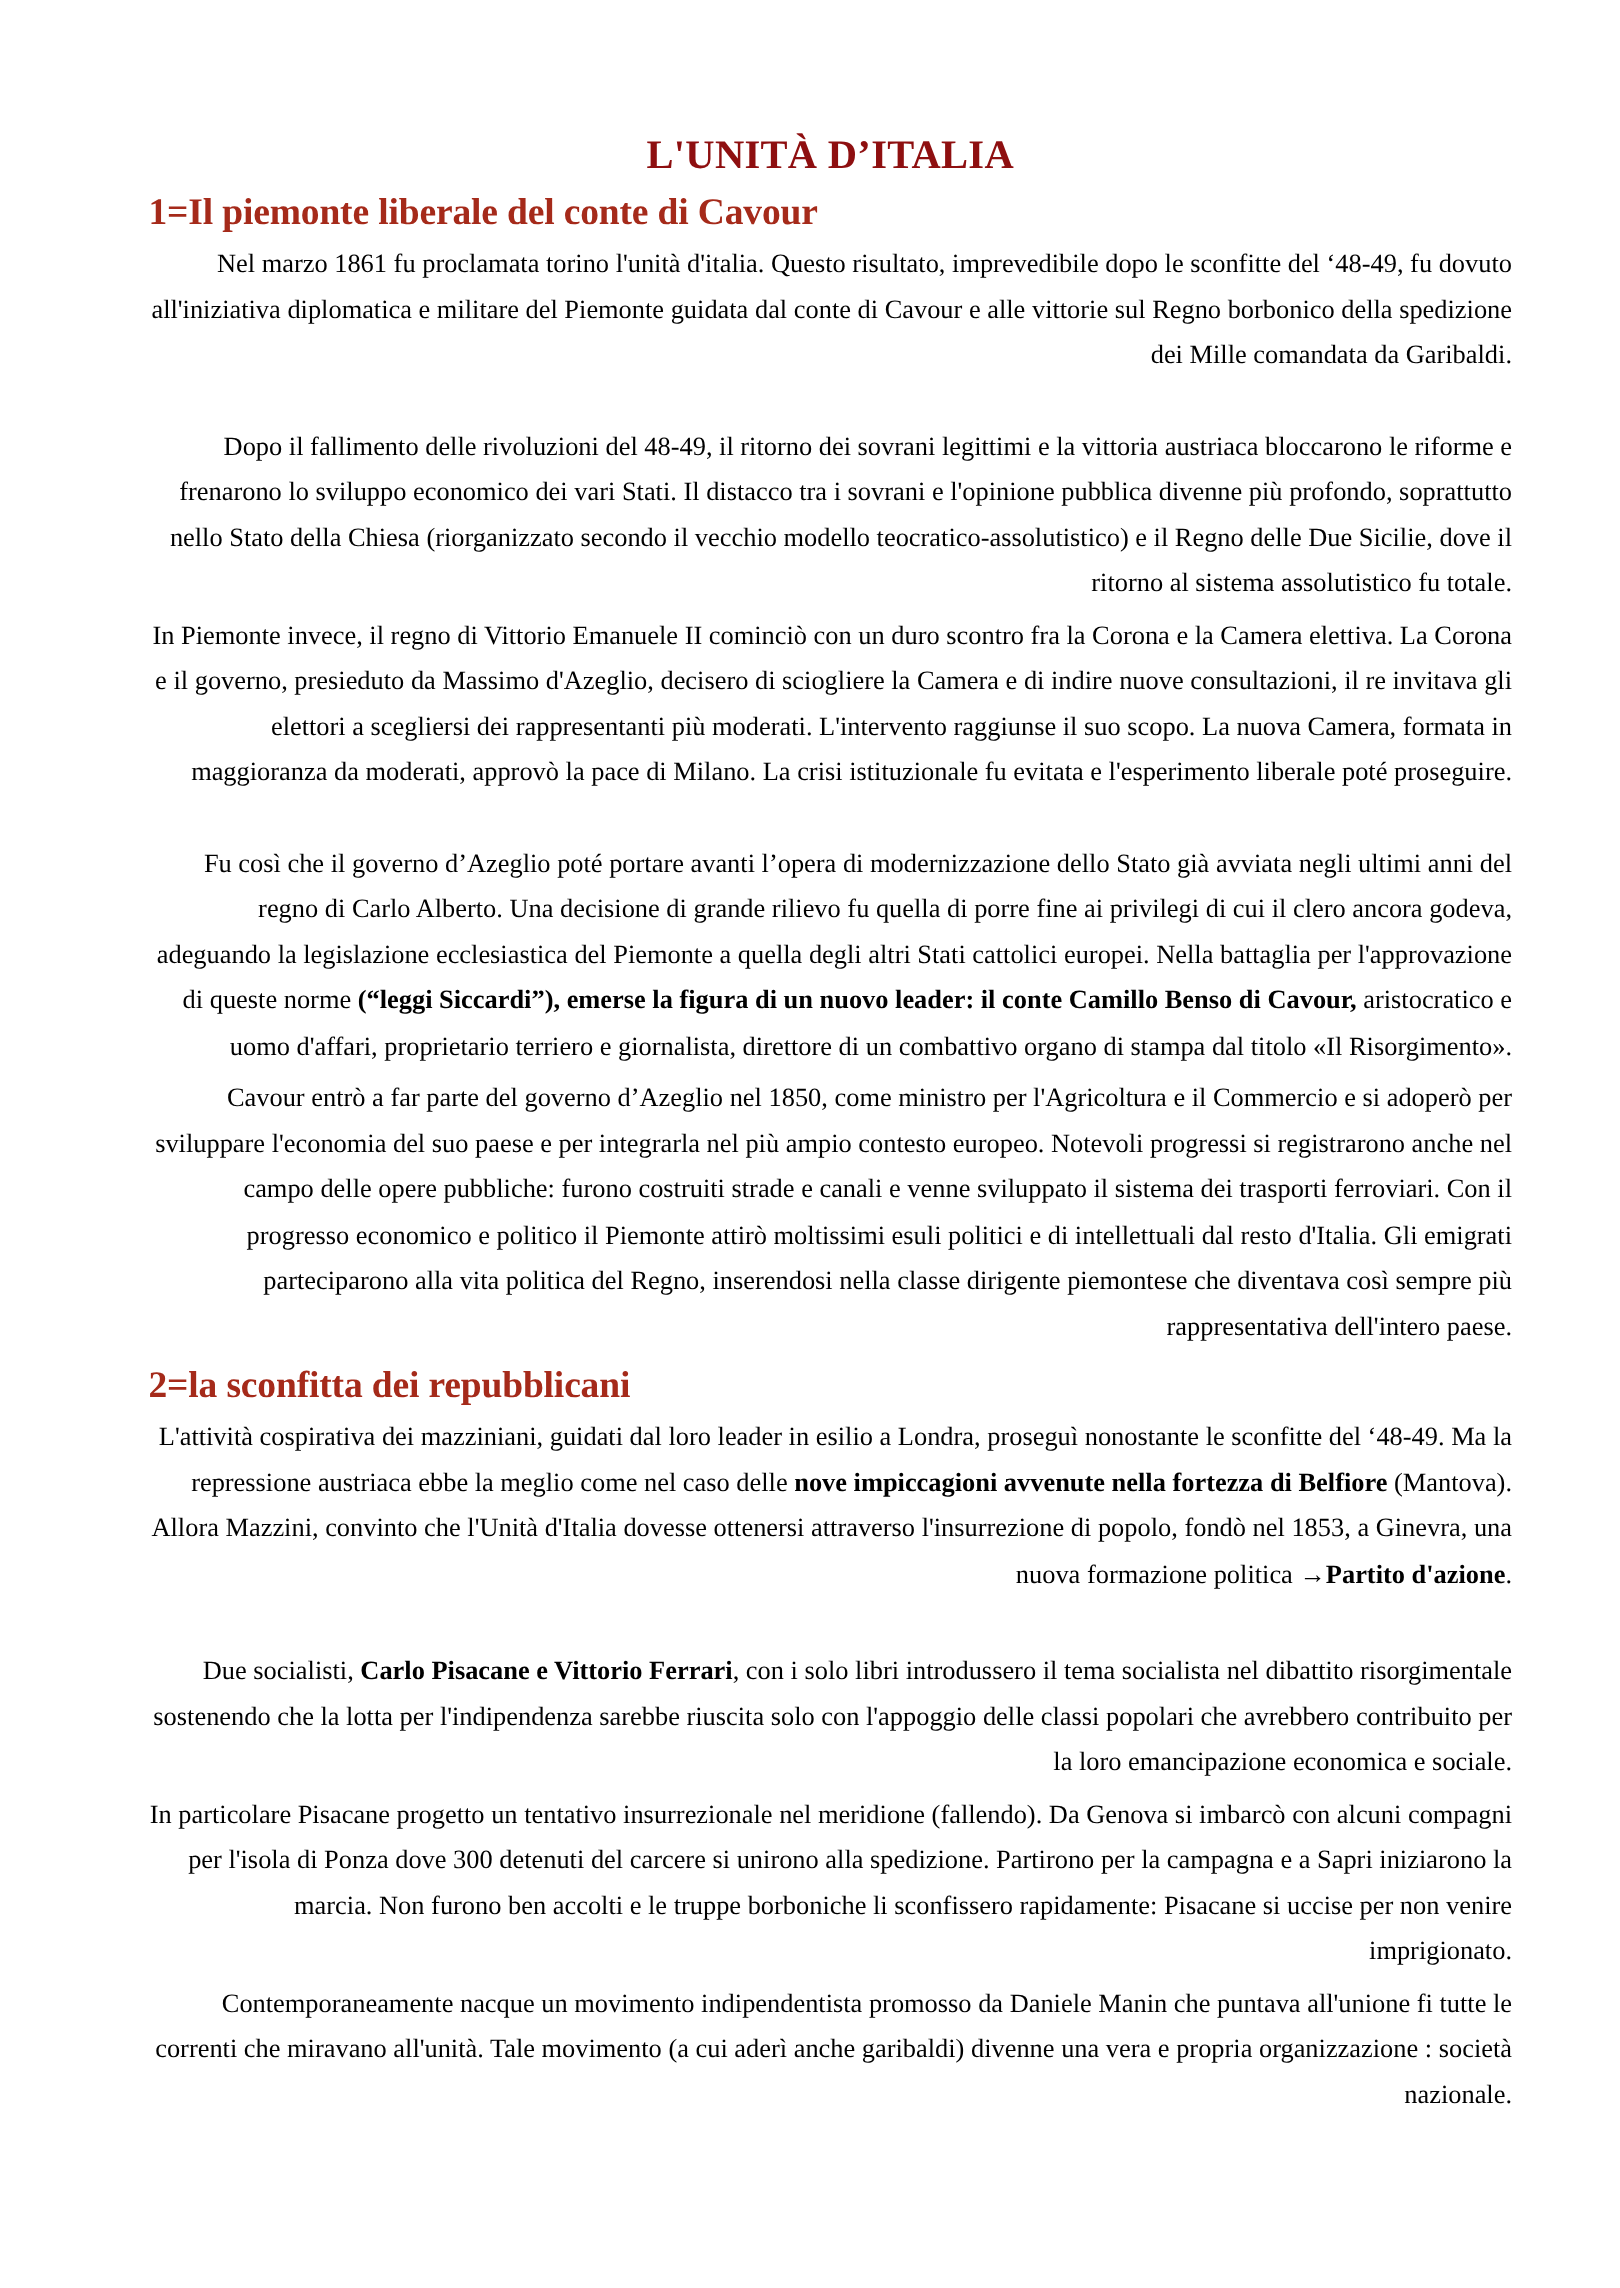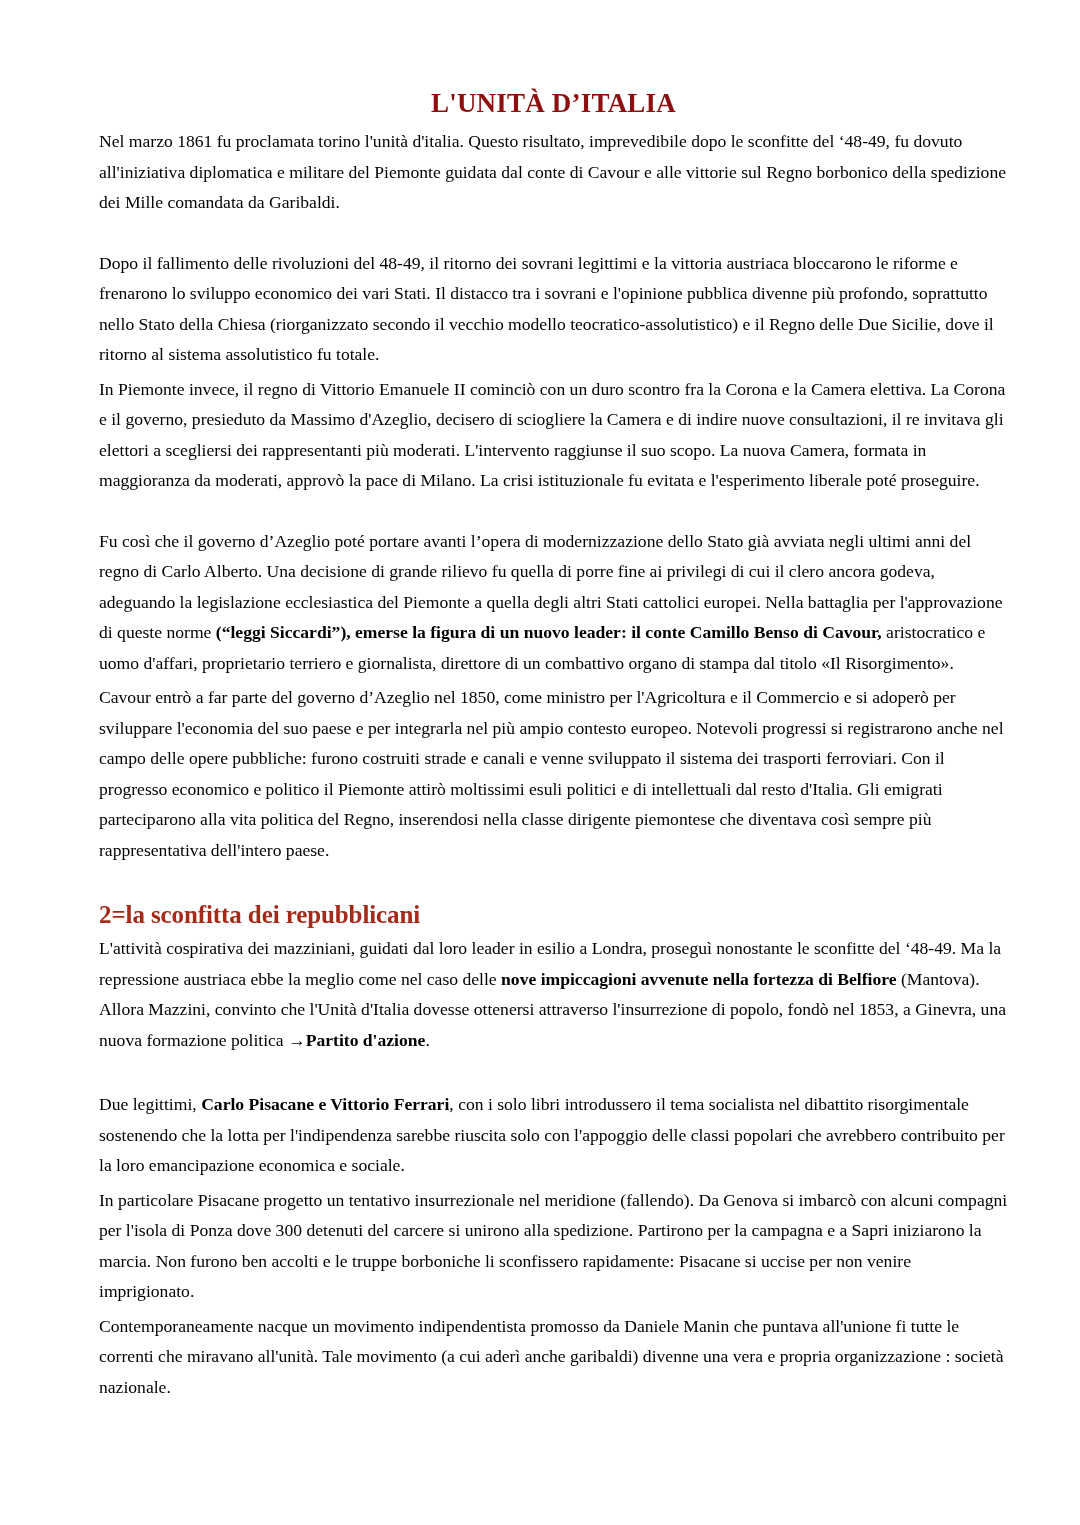--- a/index.html
+++ b/index.html
@@ -35,60 +35,61 @@
   .section-heading {
     margin: 0 0 2px 0;
     font-size: 25px;
     line-height: 32px;
     font-weight: bold;
     color: #A52A1A;
     font-family: "Liberation Serif", "DejaVu Serif", serif;
     letter-spacing: -0.1px;
   }
   .section-heading.spaced-above {
-    margin-top: 34px;
+    margin-top: 9px;
   }
   .body-text {
     margin: 0;
     font-size: 17.6px;
     line-height: 30.5px;
-    text-align: left;
+    text-align: right;
     color: #000000;
   }
   .para-gap {
     height: 30px;
   }
   .para-gap.small {
     height: 4px;
   }
   b, strong {
     font-weight: bold;
   }
 </style>
 </head>
 <body>
 
 <div class="page">
 
   <h1 class="doc-title" style="color: rgb(142, 15, 16);">L'UNITÀ D’ITALIA</h1>
 
   <div id="doc-body">
+      <h2 class="section-heading" style="color: rgb(165, 42, 26);">1=Il piemonte liberale del conte di Cavour</h2>
       <p class="body-text"><span>Nel marzo 1861 fu proclamata torino l'unità d'italia. Questo risultato, imprevedibile dopo le sconfitte del ‘48-49, fu dovuto all'iniziativa diplomatica e militare del Piemonte guidata dal conte di Cavour e alle vittorie sul Regno borbonico della spedizione dei Mille comandata da Garibaldi.</span></p>
       <div class="para-gap"></div>
       <p class="body-text"><span>Dopo il fallimento delle rivoluzioni del 48-49, il ritorno dei sovrani legittimi e la vittoria austriaca bloccarono le riforme e frenarono lo sviluppo economico dei vari Stati. Il distacco tra i sovrani e l'opinione pubblica divenne più profondo, soprattutto nello Stato della Chiesa (riorganizzato secondo il vecchio modello teocratico-assolutistico) e il Regno delle Due Sicilie, dove il ritorno al sistema assolutistico fu totale.</span></p>
       <div class="para-gap small"></div>
       <p class="body-text"><span>In Piemonte invece, il regno di Vittorio Emanuele II cominciò con un duro scontro fra la Corona e la Camera elettiva. La Corona e il governo, presieduto da Massimo d'Azeglio, decisero di sciogliere la Camera e di indire nuove consultazioni, il re invitava gli elettori a scegliersi dei rappresentanti più moderati. L'intervento raggiunse il suo scopo. La nuova Camera, formata in maggioranza da moderati, approvò la pace di Milano. La crisi istituzionale fu evitata e l'esperimento liberale poté proseguire.</span></p>
       <div class="para-gap"></div>
       <p class="body-text"><span>Fu così che il governo d’Azeglio poté portare avanti l’opera di modernizzazione dello Stato già avviata negli ultimi anni del regno di Carlo Alberto. Una decisione di grande rilievo fu quella di porre fine ai privilegi di cui il clero ancora godeva, adeguando la legislazione ecclesiastica del Piemonte a quella degli altri Stati cattolici europei. Nella battaglia per l'approvazione di queste norme </span><b>(“leggi Siccardi”), emerse la figura di un nuovo leader: il conte Camillo Benso di Cavour,</b><span> aristocratico e uomo d'affari, proprietario terriero e giornalista, direttore di un combattivo organo di stampa dal titolo «Il Risorgimento».</span></p>
       <div class="para-gap small"></div>
       <p class="body-text"><span>Cavour entrò a far parte del governo d’Azeglio nel 1850, come ministro per l'Agricoltura e il Commercio e si adoperò per sviluppare l'economia del suo paese e per integrarla nel più ampio contesto europeo. Notevoli progressi si registrarono anche nel campo delle opere pubbliche: furono costruiti strade e canali e venne sviluppato il sistema dei trasporti ferroviari. Con il progresso economico e politico il Piemonte attirò moltissimi esuli politici e di intellettuali dal resto d'Italia. Gli emigrati parteciparono alla vita politica del Regno, inserendosi nella classe dirigente piemontese che diventava così sempre più rappresentativa dell'intero paese.</span></p>
       <h2 class="section-heading spaced-above" style="color: rgb(165, 42, 26);">2=la sconfitta dei repubblicani</h2>
       <p class="body-text"><span>L'attività cospirativa dei mazziniani, guidati dal loro leader in esilio a Londra, proseguì nonostante le sconfitte del ‘48-49. Ma la repressione austriaca ebbe la meglio come nel caso delle </span><b>nove impiccagioni avvenute nella fortezza di Belfiore</b><span> (Mantova). Allora Mazzini, convinto che l'Unità d'Italia dovesse ottenersi attraverso l'insurrezione di popolo, fondò nel 1853, a Ginevra, una nuova formazione politica →</span><b>Partito d'azione</b><span>.</span></p>
       <div class="para-gap"></div>
       <div class="para-gap small"></div>
-      <p class="body-text"><span>Due legittimi, </span><b>Carlo Pisacane e Vittorio Ferrari</b><span>, con i solo libri introdussero il tema socialista nel dibattito risorgimentale sostenendo che la lotta per l'indipendenza sarebbe riuscita solo con l'appoggio delle classi popolari che avrebbero contribuito per la loro emancipazione economica e sociale.</span></p>
+      <p class="body-text"><span>Due socialisti, </span><b>Carlo Pisacane e Vittorio Ferrari</b><span>, con i solo libri introdussero il tema socialista nel dibattito risorgimentale sostenendo che la lotta per l'indipendenza sarebbe riuscita solo con l'appoggio delle classi popolari che avrebbero contribuito per la loro emancipazione economica e sociale.</span></p>
       <div class="para-gap small"></div>
       <p class="body-text"><span> In particolare Pisacane progetto un tentativo insurrezionale nel meridione (fallendo). Da Genova si imbarcò con alcuni compagni per l'isola di Ponza dove 300 detenuti del carcere si unirono alla spedizione. Partirono per la campagna e a Sapri iniziarono la marcia. Non furono ben accolti e le truppe borboniche li sconfissero rapidamente: Pisacane si uccise per non venire imprigionato.</span></p>
       <div class="para-gap small"></div>
       <p class="body-text"><span>Contemporaneamente nacque un movimento indipendentista promosso da Daniele Manin che puntava all'unione fi tutte le correnti che miravano all'unità. Tale movimento (a cui aderì anche garibaldi) divenne una vera e propria organizzazione : società nazionale.</span></p>
     </div>
 
 </div>
 
 </body></html>

